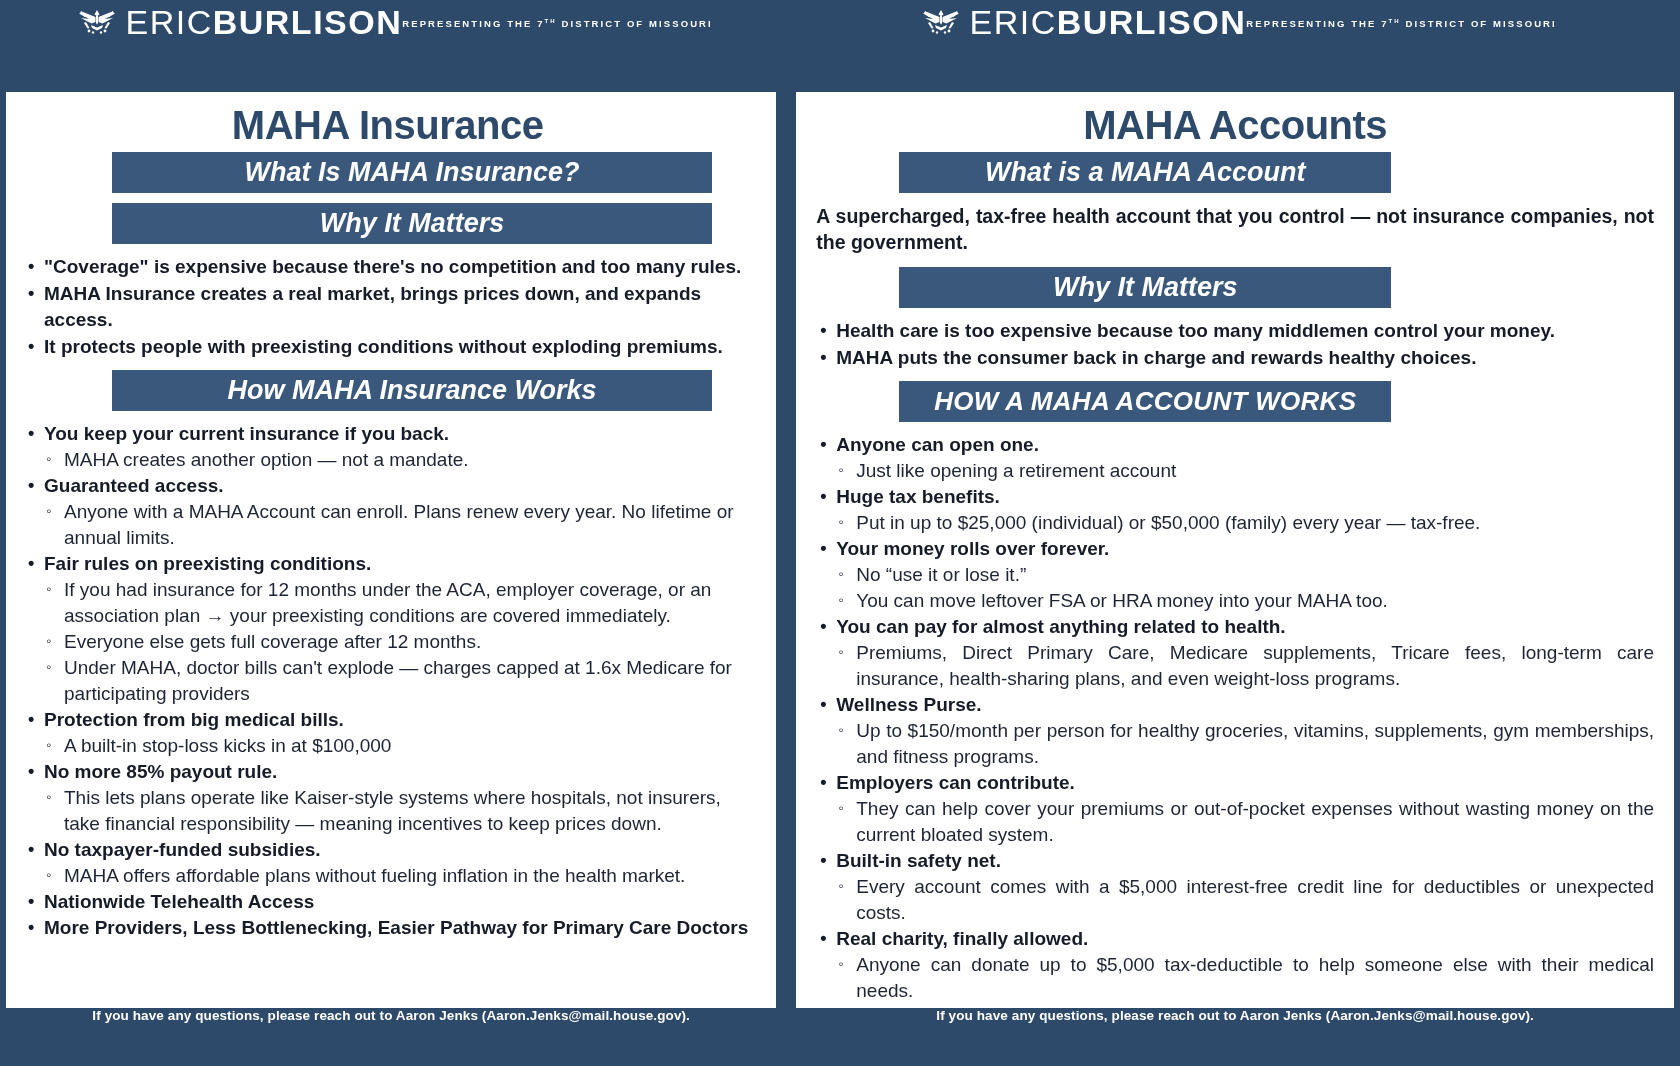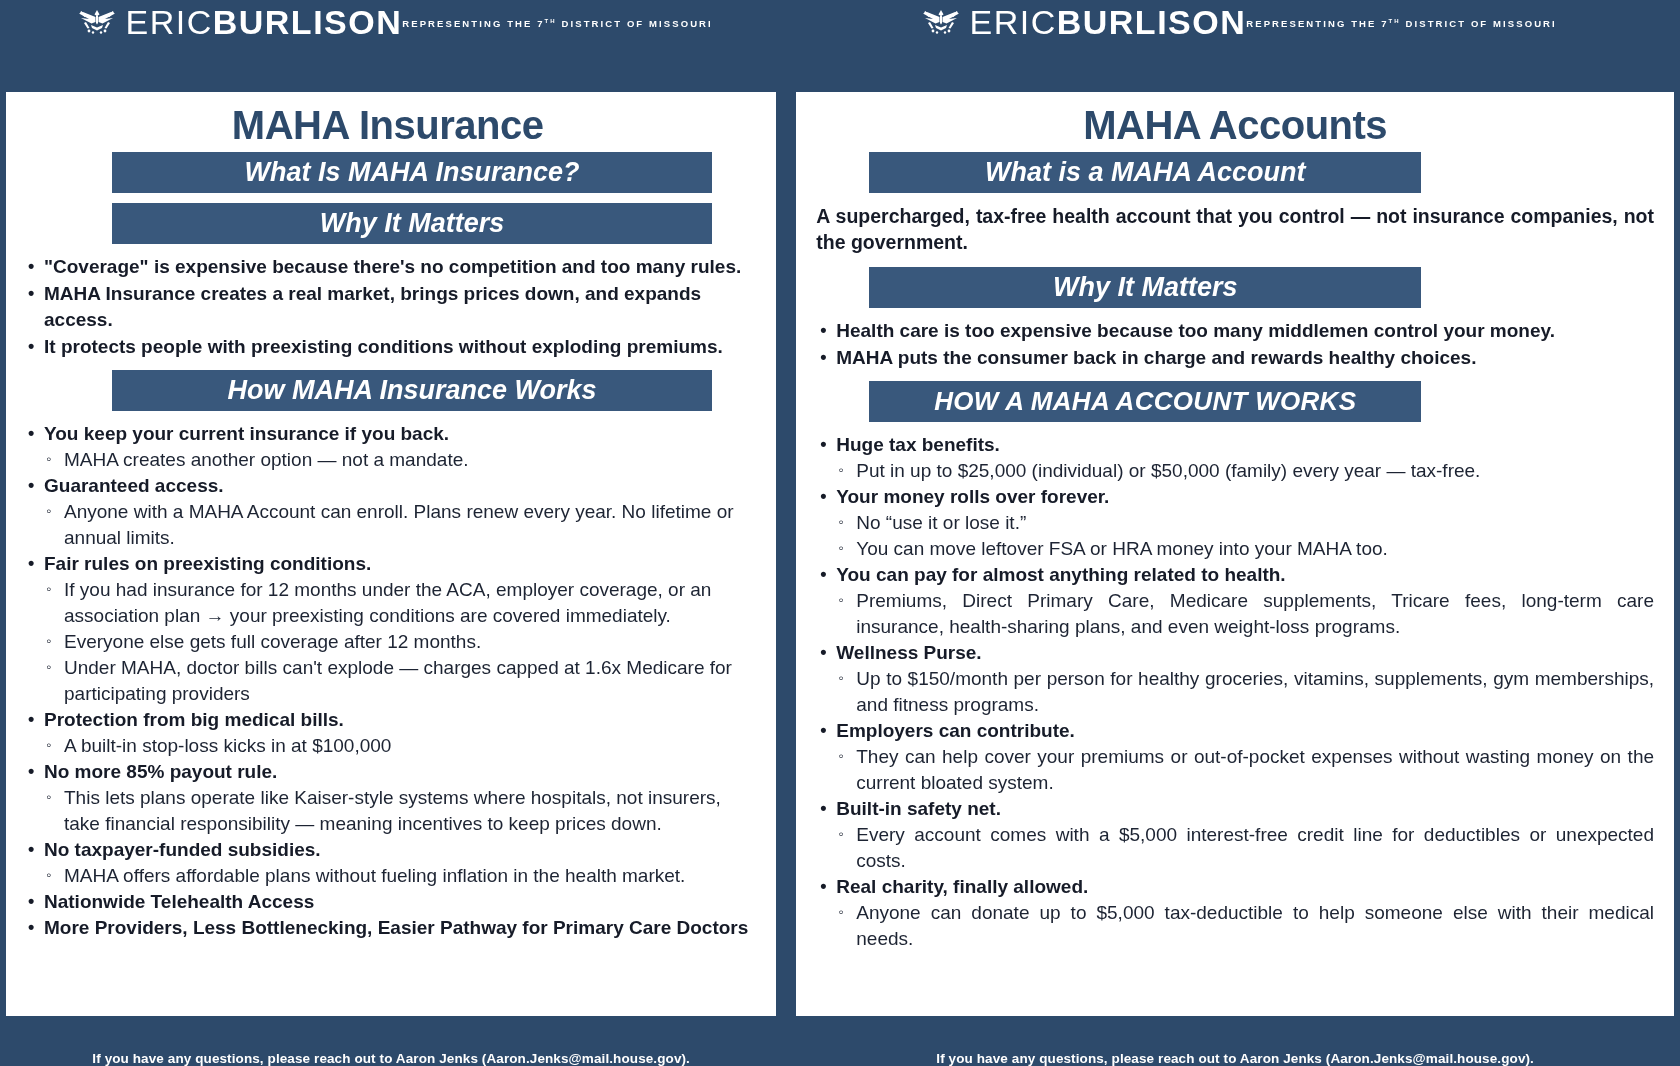--- a/index.html
+++ b/index.html
@@ -107,21 +107,21 @@
     color: #ffffff;
     font-style: italic;
     font-weight: 700;
     text-align: center;
     font-size: 27px;
     line-height: 34px;
     padding: 3px 0 4px 0;
     margin: 0 auto 10px auto;
   }
   .panel-left  .band { width: 600px; margin-left: 90px; }
-  .panel-right .band { width: 552px; margin-left: 55px; }
+  .panel-right .band { width: 492px; margin-left: 85px; }
   .band.caps { font-size: 26px; letter-spacing: 0.3px; }
 
   .intro {
     color: #161b28;
     font-size: 19.5px;
     line-height: 26px;
     font-weight: 600;
     margin: 0 0 12px 0;
     padding: 0 2px;
   }
@@ -184,24 +184,24 @@
     content: "◦";
     position: absolute;
     left: 22px;
     top: -1px;
     font-size: 15px;
   }
   .sub.justify { text-align: justify; }
 
   
   .footer {
-    height: 50px;
-    background: #2d4a6b;
-    display: flex;
-    align-items: flex-end;
+    height: 58px;
+    background: #2d4a6b;
+    display: flex;
+    align-items: flex-start;
     justify-content: center;
     flex-shrink: 0;
   }
   .footer-text {
     color: #ffffff;
     font-size: 13.5px;
     font-weight: 700;
     letter-spacing: 0.1px;
     white-space: nowrap;
   }
@@ -333,20 +333,24 @@
 
       <div class="band">Why It Matters</div>
       <ul class="simple">
         <li>Health care is too expensive because too many middlemen control your money.</li>
         <li>MAHA puts the consumer back in charge and rewards healthy choices.</li>
       </ul>
 
       <div class="band caps">HOW A MAHA ACCOUNT WORKS</div>
       <ul class="works">
         <li>
+          <div class="lead">Anyone can open one.</div>
+          <div class="sub">Just like opening a retirement account</div>
+        </li>
+        <li>
           <div class="lead">Huge tax benefits.</div>
           <div class="sub">Put in up to $25,000 (individual) or $50,000 (family) every year — tax-free.</div>
         </li>
         <li>
           <div class="lead">Your money rolls over forever.</div>
           <div class="sub">No “use it or lose it.”</div>
           <div class="sub">You can move leftover FSA or HRA money into your MAHA too.</div>
         </li>
         <li>
           <div class="lead">You can pay for almost anything related to health.</div>

